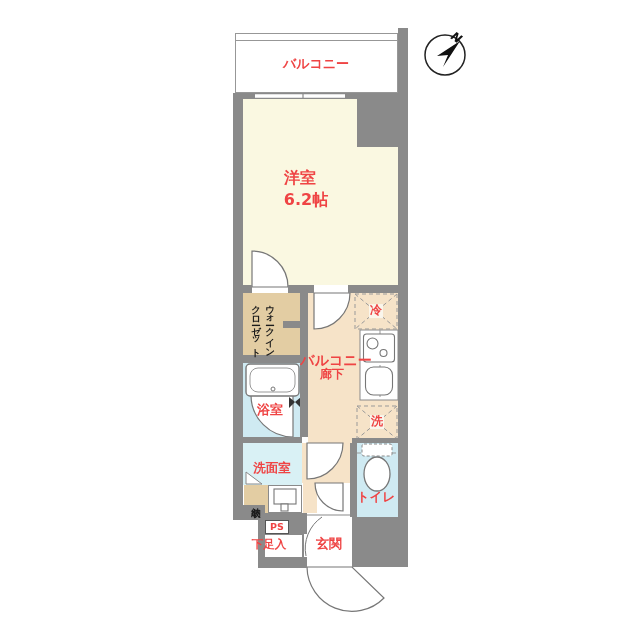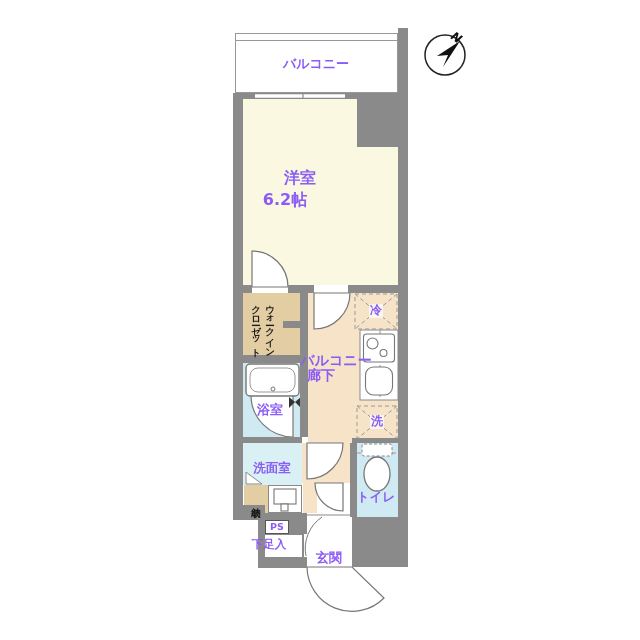--- a/index.html
+++ b/index.html
@@ -1,21 +1,21 @@
 <!DOCTYPE html>
 <html><head>
 <meta charset="utf-8">
 <style>
   html,body{margin:0;padding:0;background:#ffffff;}
   #plan{position:relative;width:640px;height:640px;background:#ffffff;overflow:hidden;
         font-family:"DejaVu Sans","Liberation Sans",sans-serif;color:#1b1b1b;}
   .wall{position:absolute;background:#8a8a8a;}
   .room{position:absolute;box-sizing:border-box;}
   .lbl{position:absolute;transform:translate(-50%,-50%);white-space:nowrap;
-       font-weight:600;color:#8b5cf6;line-height:1.15;text-align:center;}
+       font-weight:600;color:#ef4444;line-height:1.15;text-align:center;}
   .vlbl{position:absolute;writing-mode:vertical-rl;text-orientation:upright;
         font-weight:600;color:#1b1b1b;text-align:center;}
   .vlbl span{display:block;}
   .chip{background:rgba(250,247,238,0.95);padding:0 1px;}
   svg{position:absolute;left:0;top:0;}
 </style>
 </head>
 <body>
 
 <div id="plan">
@@ -128,30 +128,30 @@
   <div class="wall" style="left:350px;top:443px;width:7px;height:74px;"></div>
   <div class="wall" style="left:243px;top:513px;width:64px;height:7px;"></div>
   <div class="wall" style="left:233px;top:505px;width:32px;height:15px;"></div>
   <div class="wall" style="left:258px;top:517px;width:7px;height:51px;"></div>
   <div class="wall" style="left:289px;top:520px;width:18px;height:14px;"></div>
   <div class="wall" style="left:262px;top:557px;width:45px;height:11px;"></div>
   <div class="wall" style="left:352px;top:517px;width:46px;height:50px;"></div>
 
   <div class="lbl" style="left:316px;top:64px;font-size:13px;">バルコニー</div>
   <div class="lbl" style="left:300px;top:178px;font-size:16px;">洋室</div>
-  <div class="lbl" style="left:285px;top:200px;font-size:16px;">6.2帖</div>
+  <div class="lbl" style="left:306px;top:200px;font-size:16px;">6.2帖</div>
   <div class="vlbl" style="left:247px;top:295px;width:30px;height:60px;font-size:9.5px;line-height:14px;">
     <span>ウォークイン</span>
     <span>クローゼット</span>
   </div>
   <div class="lbl" style="left:336px;top:360px;font-size:14px;">バルコニー</div>
-  <div class="lbl" style="left:321px;top:375px;font-size:14px;">廊下</div>
+  <div class="lbl" style="left:332px;top:375px;font-size:12px;">廊下</div>
   <div class="lbl" style="left:270px;top:410px;font-size:13px;">浴室</div>
   <div class="lbl" style="left:272px;top:459px;font-size:12.5px;margin-top:9px;">洗面室</div>
   <div class="vlbl" style="left:250px;top:488px;width:13px;height:24px;font-size:9.5px;line-height:13px;">収納</div>
   <div class="lbl" style="left:277px;top:527px;font-size:9.5px;">PS</div>
   <div class="lbl" style="left:269px;top:545px;font-size:11.5px;">下足入</div>
-  <div class="lbl" style="left:329px;top:558px;font-size:13px;">玄関</div>
+  <div class="lbl" style="left:329px;top:544px;font-size:13px;">玄関</div>
   <div class="lbl" style="left:376px;top:497px;font-size:12.5px;">トイレ</div>
   <div class="lbl chip" style="left:376px;top:311px;font-size:12px;">冷</div>
   <div class="lbl chip" style="left:377px;top:422px;font-size:12px;">洗</div>
 
 </div>
 
 </body></html>

